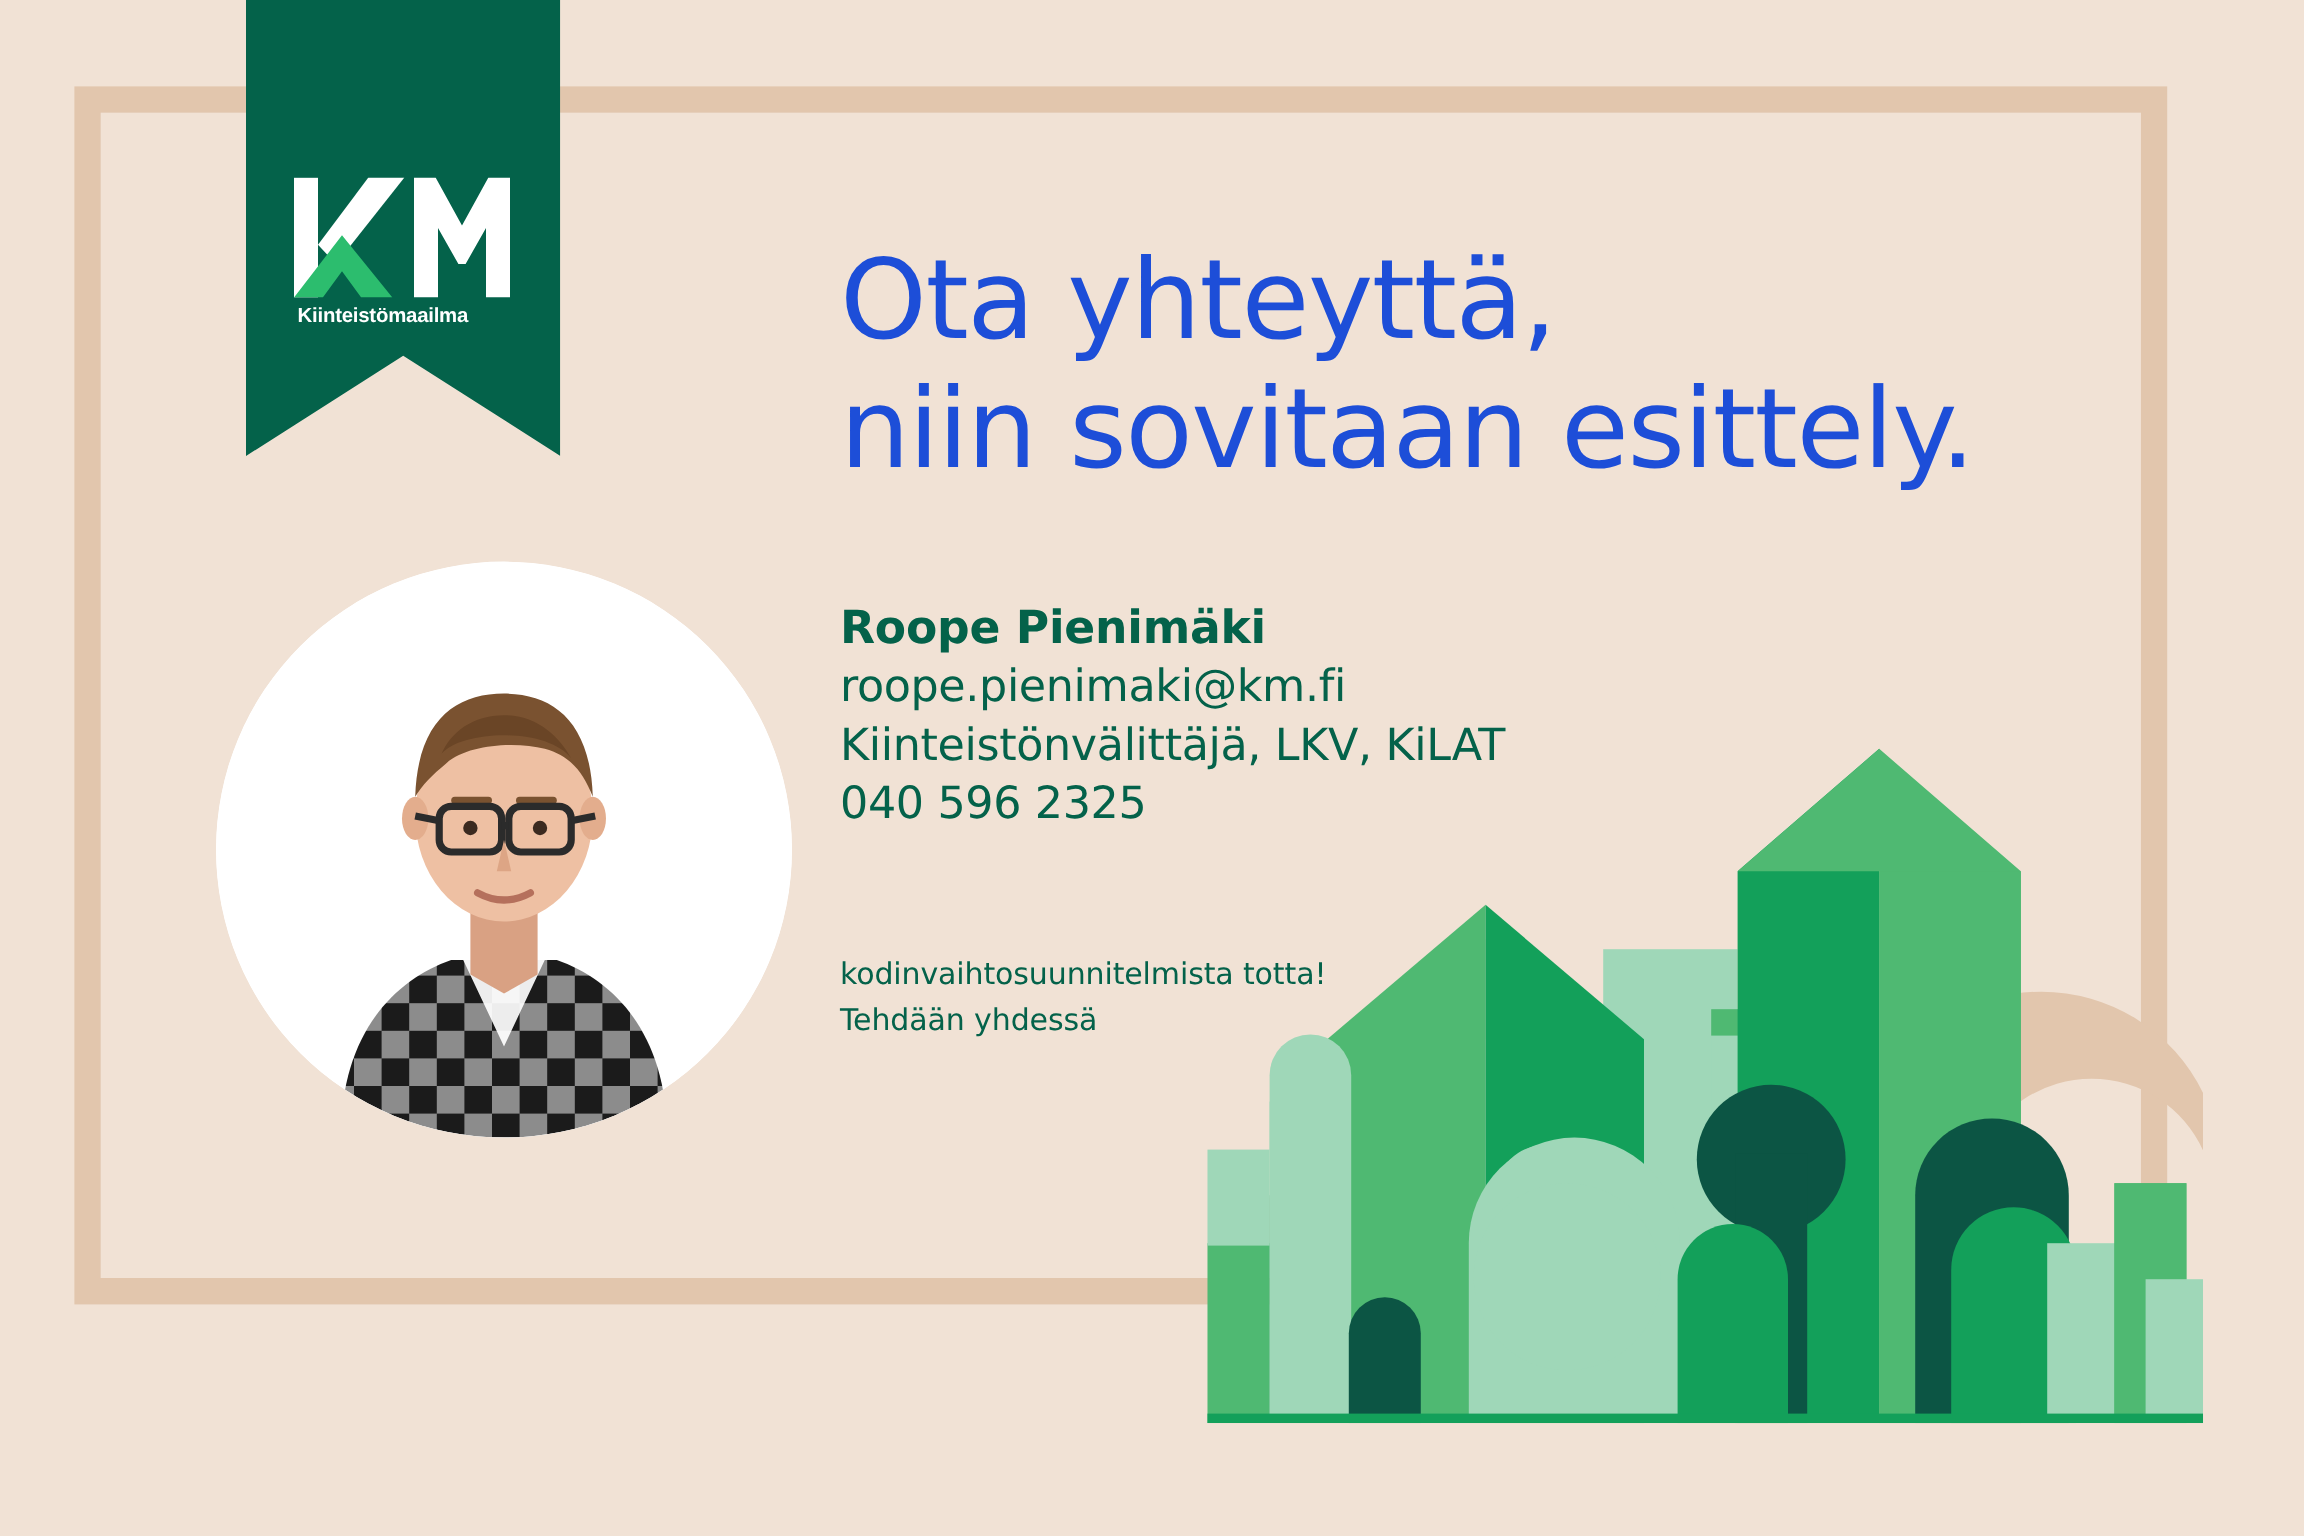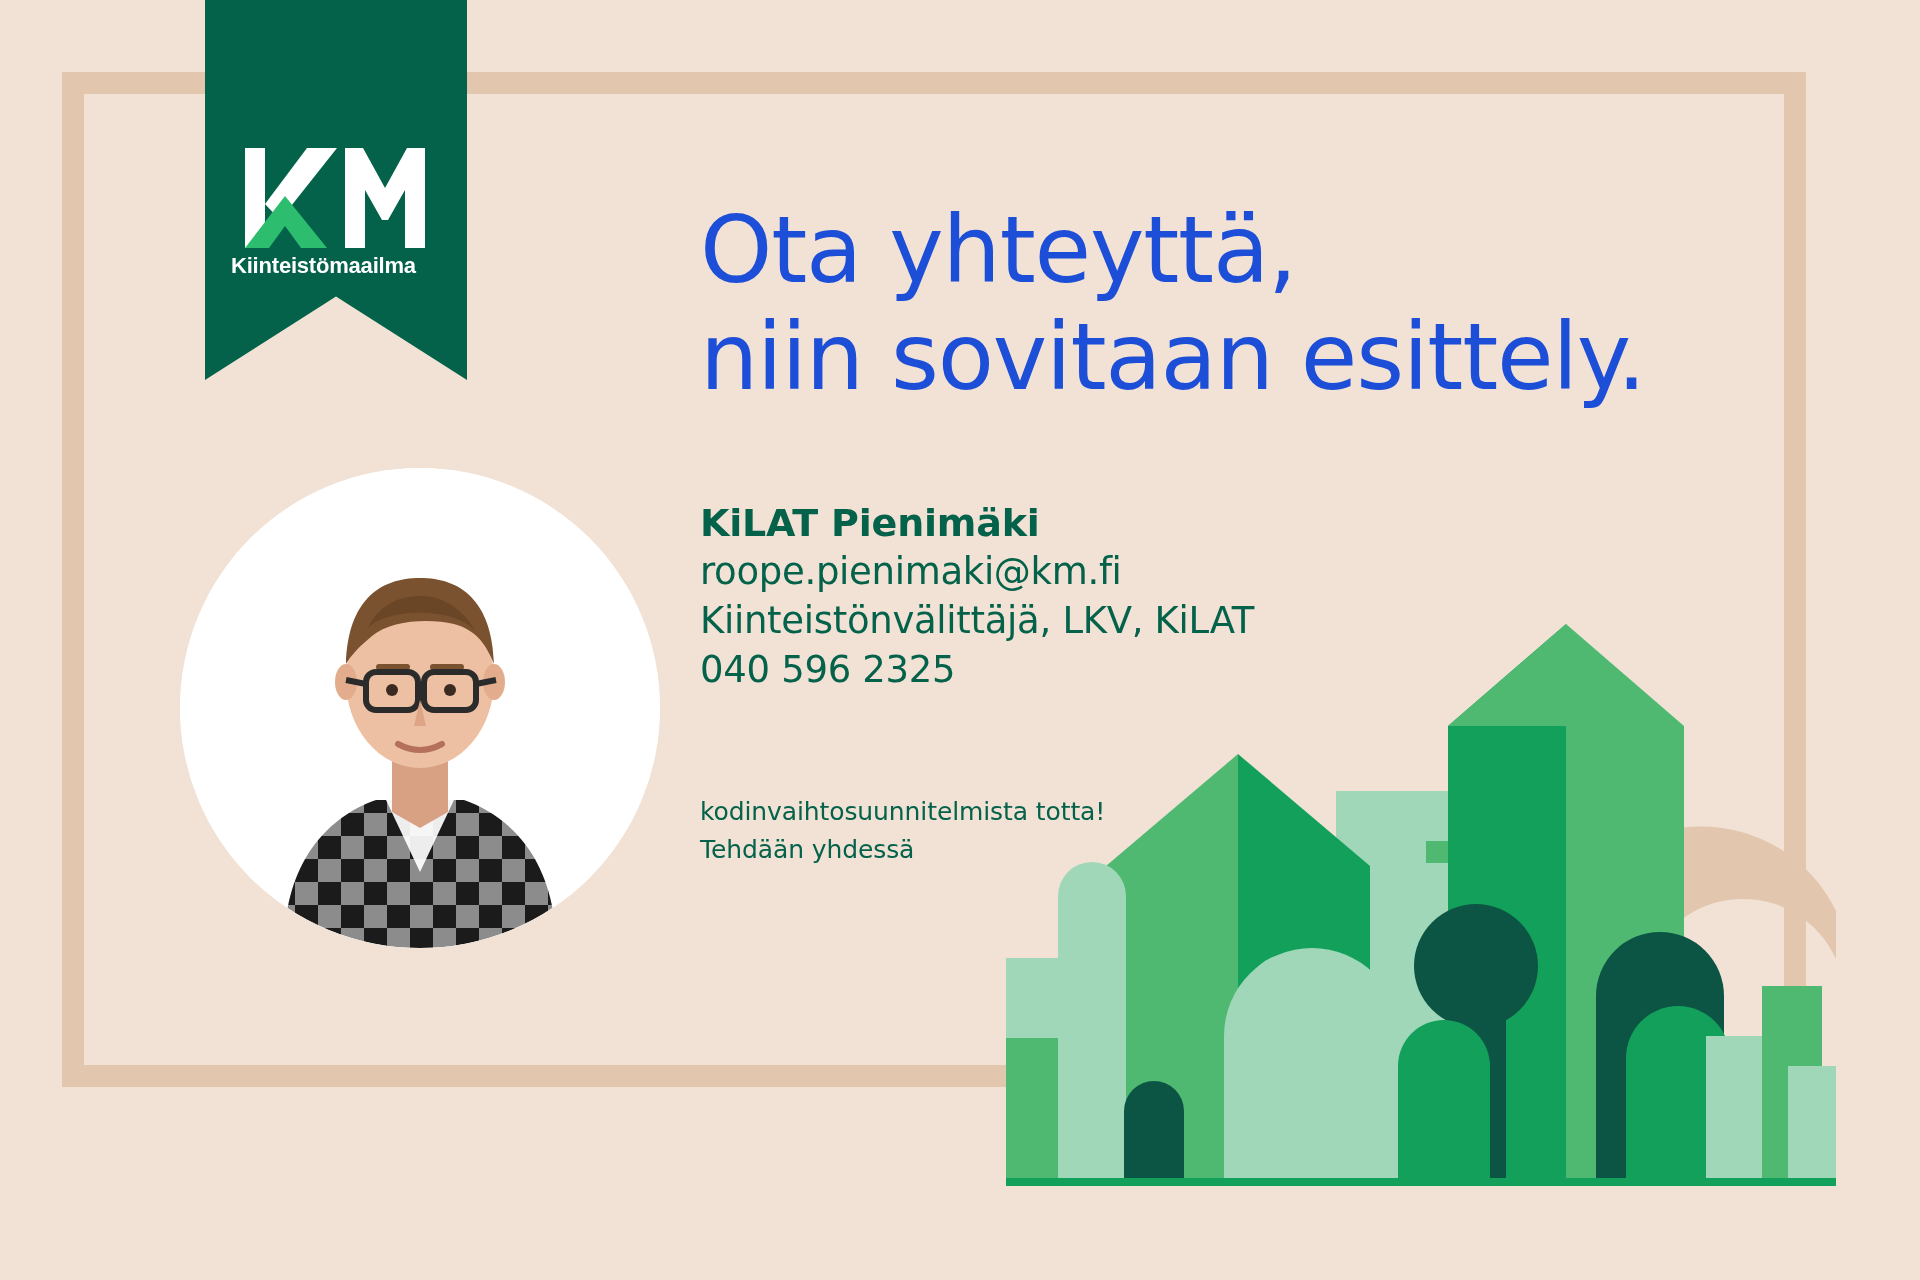--- a/index.html
+++ b/index.html
@@ -52,26 +52,26 @@
   .logo-mark {
     position: absolute;
     left: 245px;
     top: 148px;
     width: 190px;
     height: 100px;
     z-index: 7;
   }
   .logo-word {
     position: absolute;
-    left: 231px;
+    left: 248px;
     top: 253px;
     width: 190px;
     z-index: 7;
     color: #ffffff;
-    font-size: 22px;
+    font-size: 17px;
     font-weight: 700;
     letter-spacing: -0.2px;
     font-family: "Liberation Sans", sans-serif;
   }
 
   
   .headline {
     position: absolute;
     left: 700px;
     top: 198px;
@@ -270,21 +270,21 @@
         <ellipse cx="270" cy="222" rx="6" ry="6" fill="#3b2a20"></ellipse>
 
         <path d="M240 232 L234 258 L246 258 Z" fill="#dda585"></path>
 
         <path d="M218 276 Q240 288 262 276" stroke="#b5705c" stroke-width="6" fill="none" stroke-linecap="round"></path>
       </g>
     </svg>
   </div>
 
   <div class="contact">
-    <div class="name">KiLAT Pienimäki</div>
+    <div class="name">Roope Pienimäki</div>
     <div class="line">roope.pienimaki@km.fi</div>
     <div class="line">Kiinteistönvälittäjä, LKV, KiLAT</div>
     <div class="line">040 596 2325</div>
   </div>
 
   <div class="note">
     <div>kodinvaihtosuunnitelmista totta!</div>
     <div>Tehdään yhdessä</div>
   </div>
 

